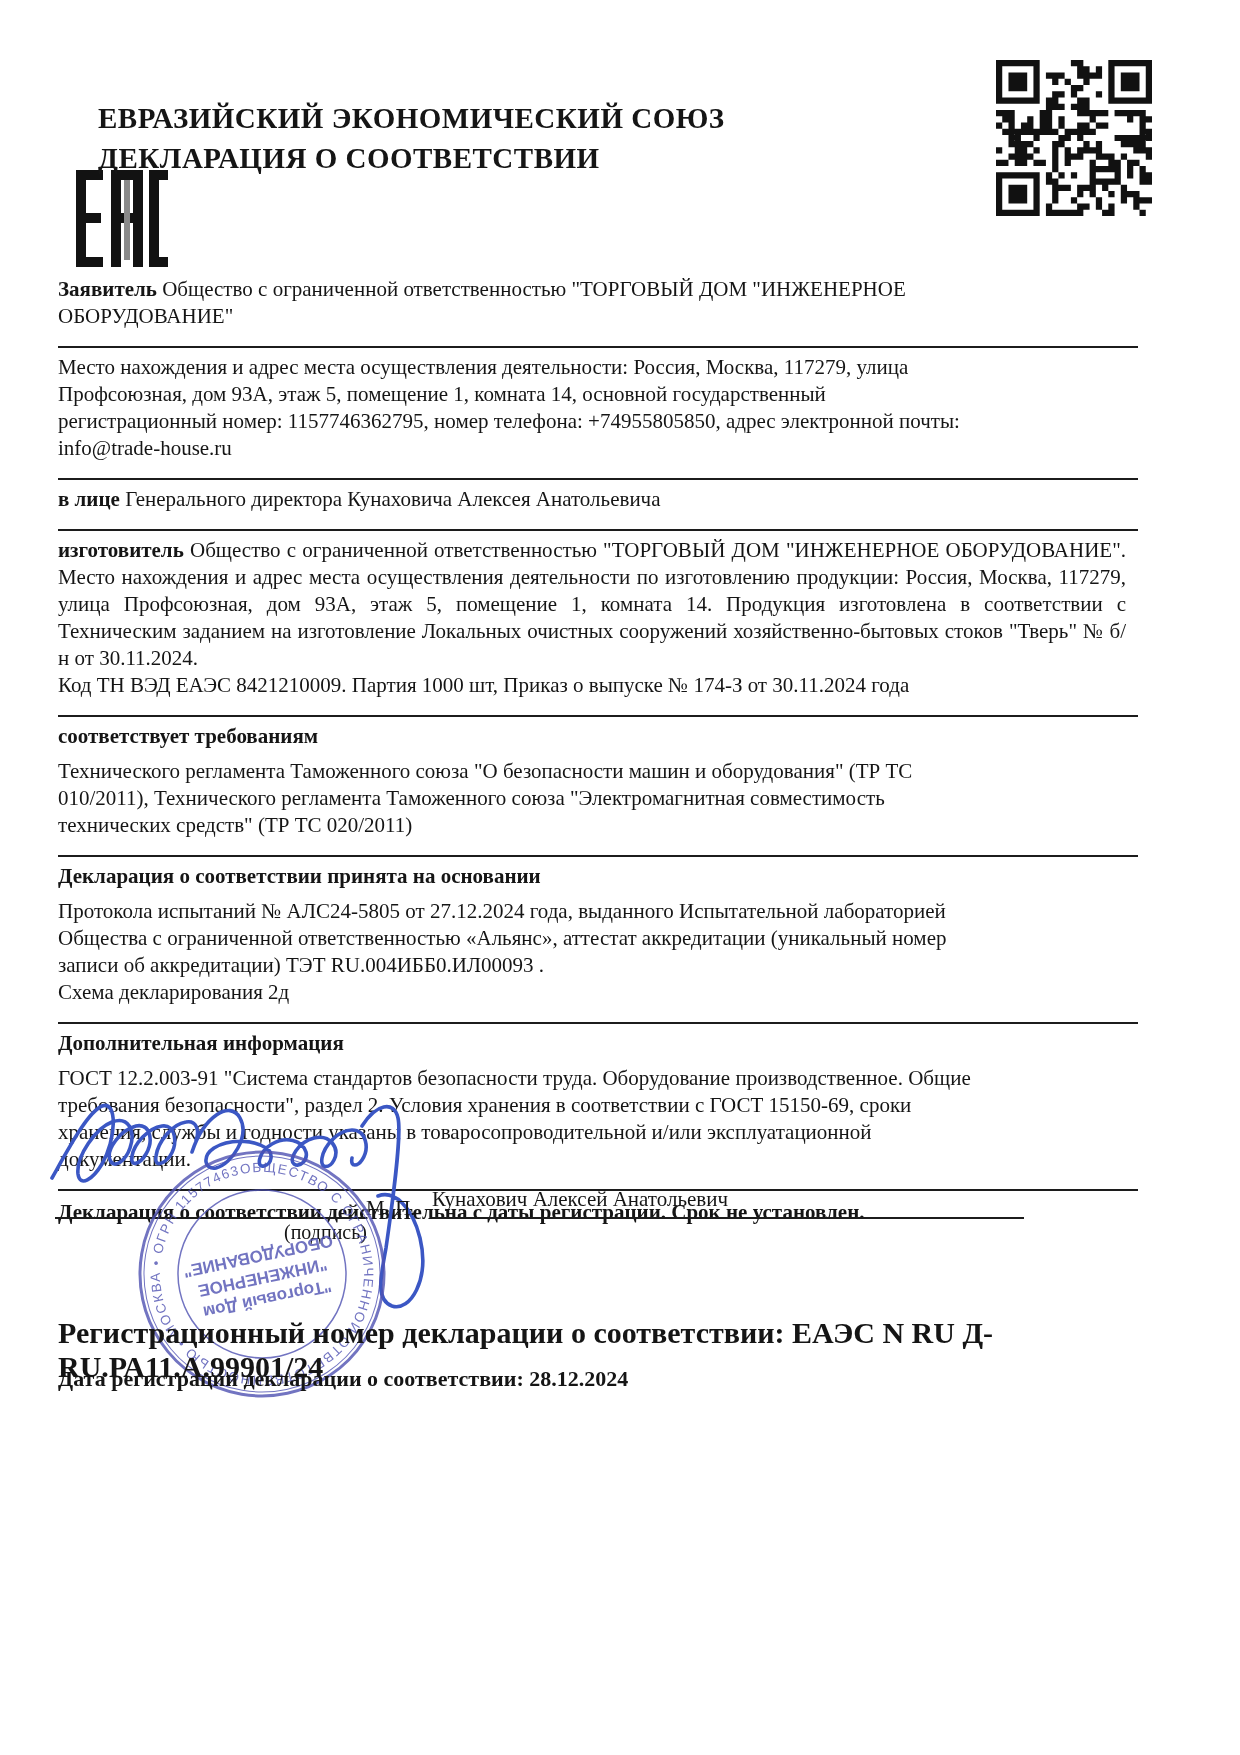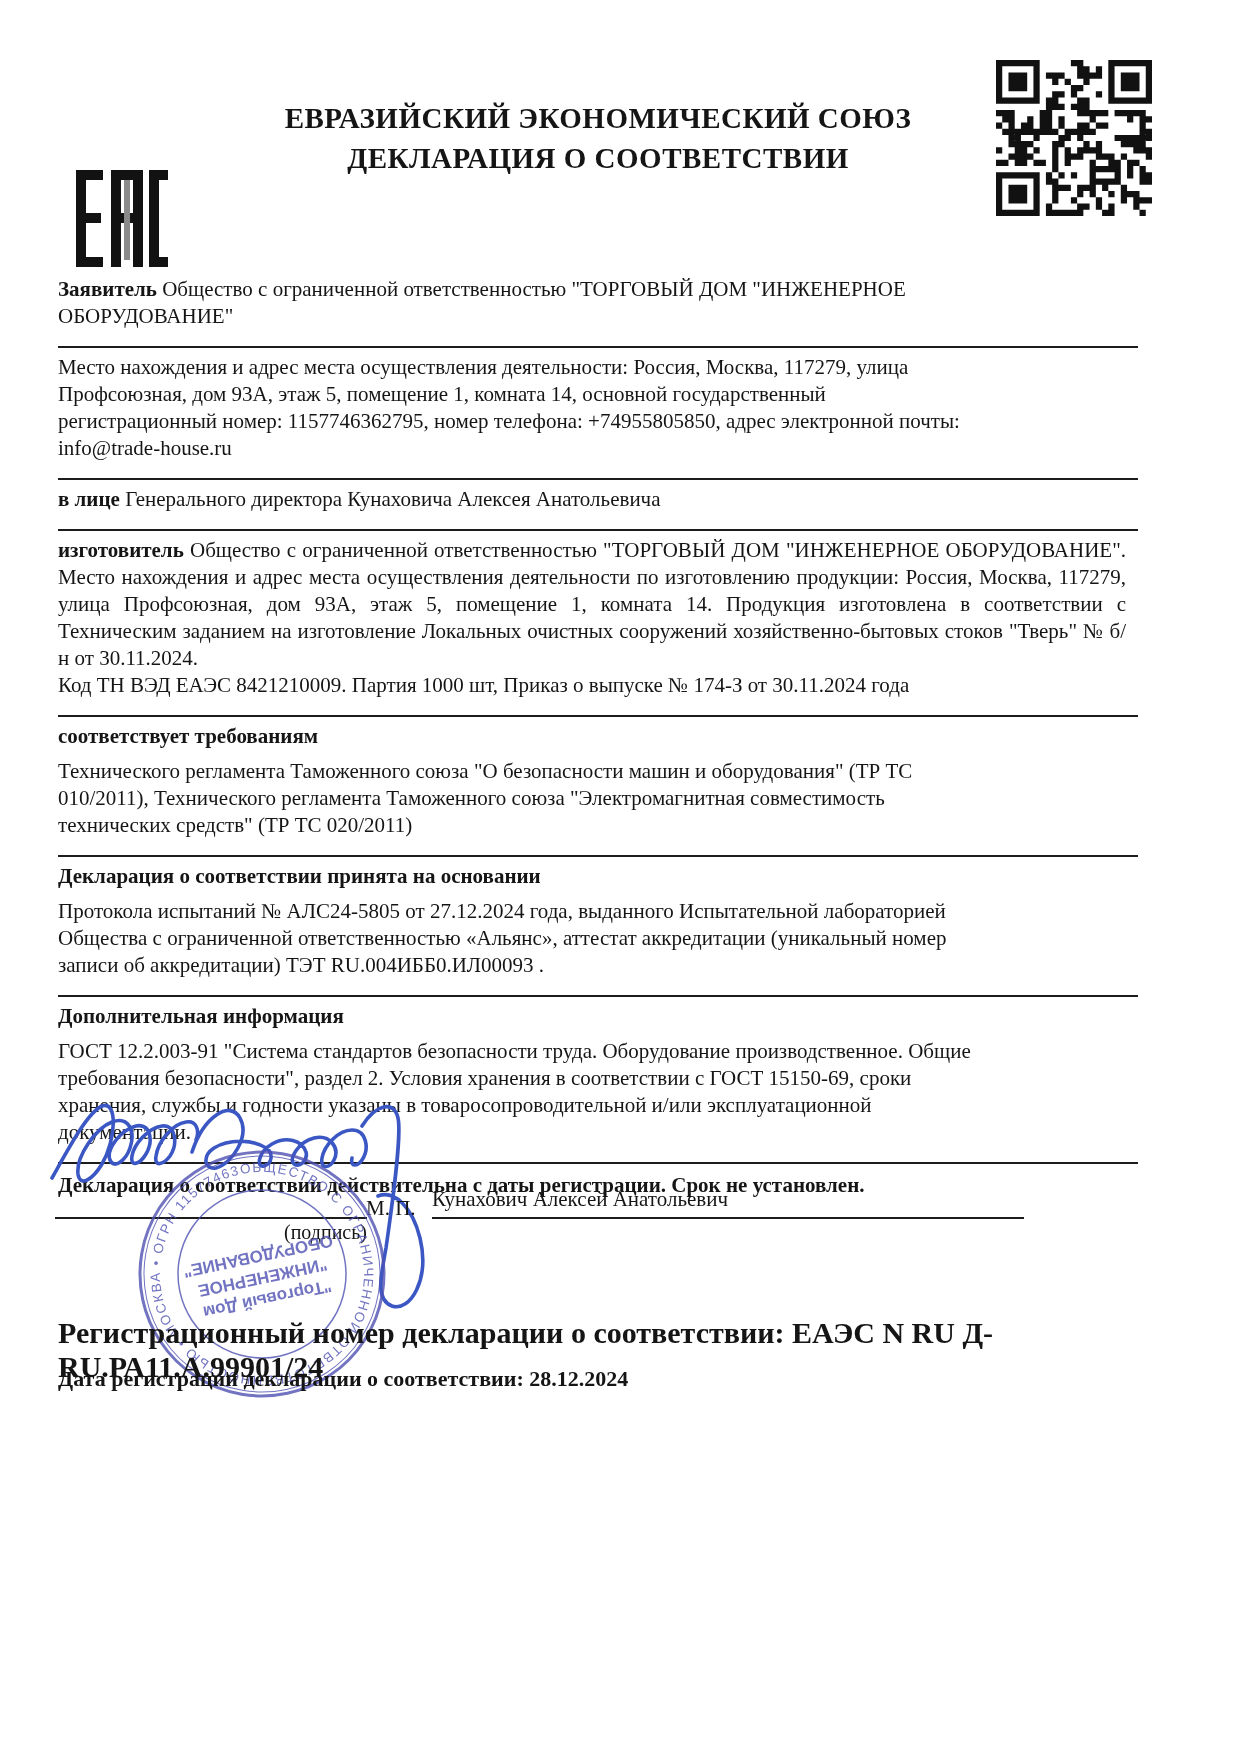--- a/index.html
+++ b/index.html
@@ -2,21 +2,21 @@
 <html><head>
 <meta charset="utf-8">
 <style>
   html,body{margin:0;padding:0;background:#888;}
   .page{
     position:relative;width:1240px;height:1755px;background:#ffffff;
     margin:0 auto;overflow:hidden;
     font-family:"Liberation Serif","DejaVu Serif",serif;color:#151515;
   }
   .content{position:absolute;left:58px;top:98px;width:1080px;font-size:21px;line-height:27px;}
-  .doc-title{width:1000px;margin-left:40px;text-align:center;font-weight:bold;font-size:29px;line-height:40px;letter-spacing:.5px;}
+  .doc-title{width:1000px;margin-left:40px;font-weight:bold;font-size:29px;line-height:40px;letter-spacing:.5px;}
   .sec{border-bottom:2px solid #1c1c1c;padding-bottom:16px;margin-bottom:6px;}
   .sec.first{margin-top:98px;}
   .lead{font-weight:bold;}
   .pre{white-space:pre-line;}
   .just{text-align:justify;margin-right:12px;}
   .heading{font-weight:bold;margin-bottom:8px;}
   .gap-top{margin-top:8px;}
   .bold-line{font-weight:bold;margin-top:8px;}
   .qr{position:absolute;left:996px;top:60px;width:156px;height:156px;}
   .eac{position:absolute;left:76px;top:170px;width:92px;height:97px;}
@@ -102,20 +102,21 @@
       <div class="pre">Технического регламента Таможенного союза "О безопасности машин и оборудования" (ТР ТС
 010/2011), Технического регламента Таможенного союза "Электромагнитная совместимость
 технических средств" (ТР ТС 020/2011)</div>
     </div>
 
     <div class="sec">
       <div class="heading">Декларация о соответствии принята на основании</div>
       <div class="pre gap-top">Протокола испытаний № АЛС24-5805 от 27.12.2024 года, выданного Испытательной лабораторией
 Общества с ограниченной ответственностью «Альянс», аттестат аккредитации (уникальный номер
 записи об аккредитации)  ТЭТ RU.004ИББ0.ИЛ00093 .</div>
+      <div>Схема декларирования 2д</div>
     </div>
 
     <div class="sec">
       <div class="heading">Дополнительная информация</div>
       <div class="pre">ГОСТ 12.2.003-91 "Система стандартов безопасности труда. Оборудование производственное. Общие
 требования безопасности", раздел 2. Условия хранения в соответствии с ГОСТ 15150-69, сроки
 хранения, службы и годности указаны в товаросопроводительной и/или эксплуатационной
 документации.</div>
     </div>
 

